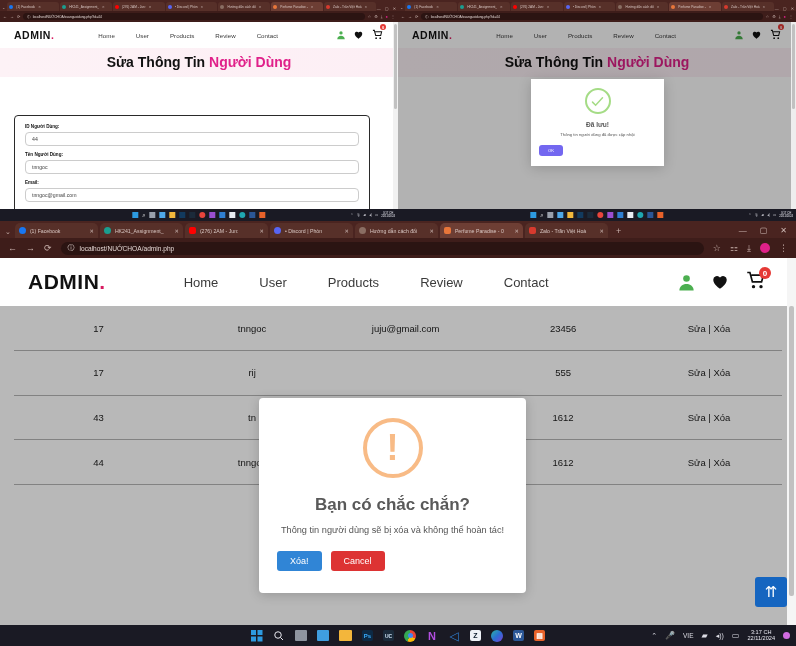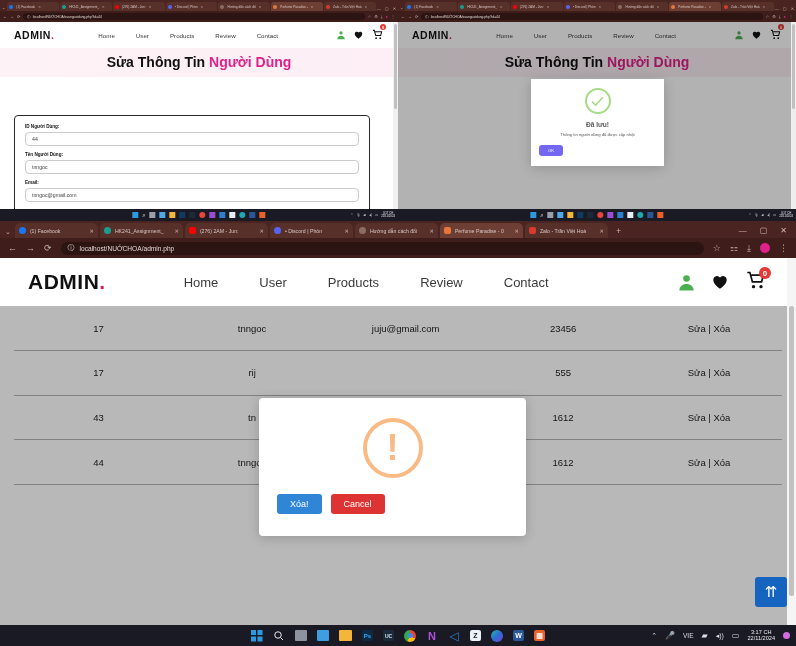--- a/index.html
+++ b/index.html
@@ -574,20 +574,22 @@
         </tbody>
           </table>
       </div>
 
       <div class="dim" style="top:48px;"></div>
 
       <div class="swal" style="position:absolute;left:259px;top:140px;width:267px;padding:20px 18px 22px;border-radius:4px;">
         <div class="swal-ring" style="width:60px;height:60px;border:4px solid #f8bb86;">
           <span style="color:#f8bb86;font-size:36px;font-weight:bold;line-height:1;">!</span>
         </div>
+        <div class="swal-title" style="font-size:17px;margin-top:17px;">Bạn có chắc chắn?</div>
+        <div class="swal-text" style="font-size:9.2px;margin-top:10px;">Thông tin người dùng sẽ bị xóa và không thể hoàn tác!</div>
         <div class="swal-actions" style="margin-top:16px;gap:9px;">
           <button class="swal-btn btn-blue" style="font-size:9px;padding:5px 13px;">Xóa!</button>
           <button class="swal-btn btn-red" style="font-size:9px;padding:5px 13px;">Cancel</button>
         </div>
       </div>
 
       <div class="scroll-top" style="right:9px;bottom:18px;width:32px;height:30px;">
         <span style="font-size:15px;">⇈</span>
       </div>
 

